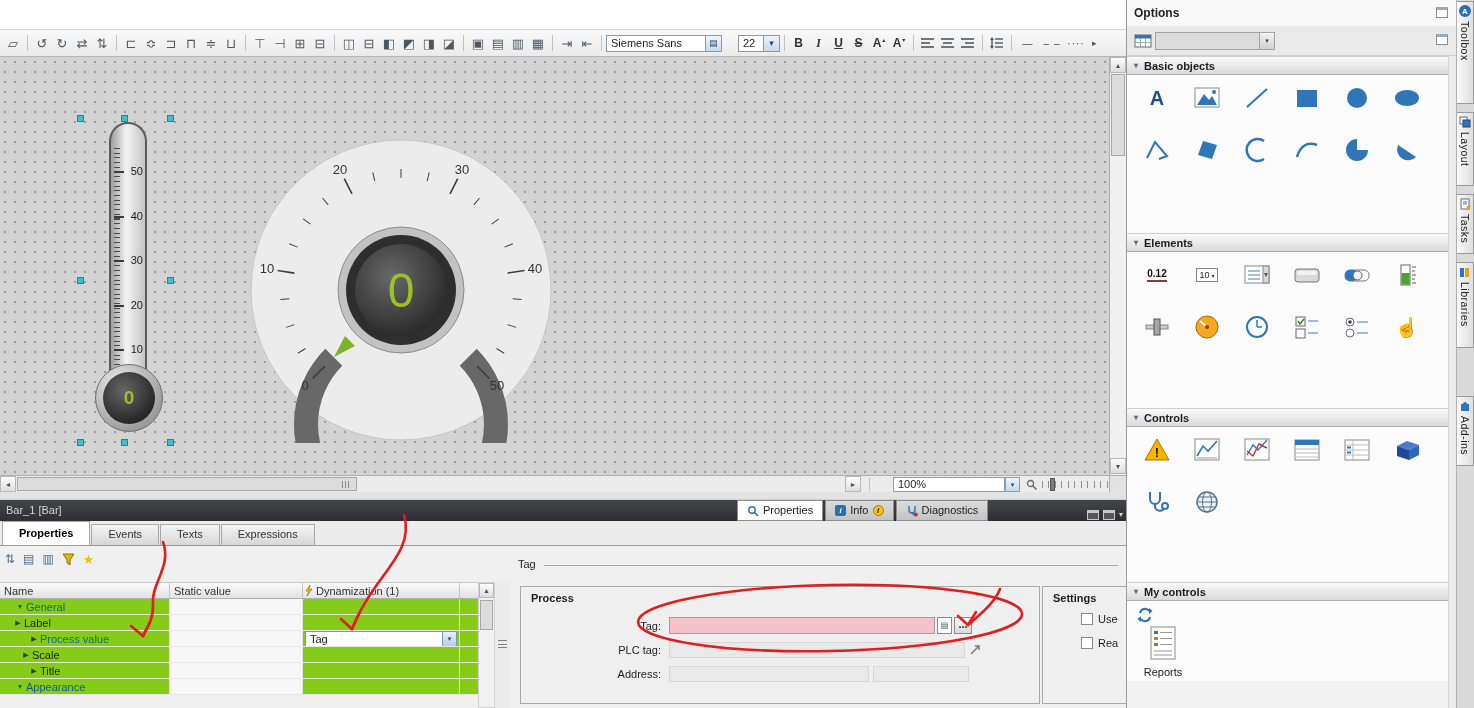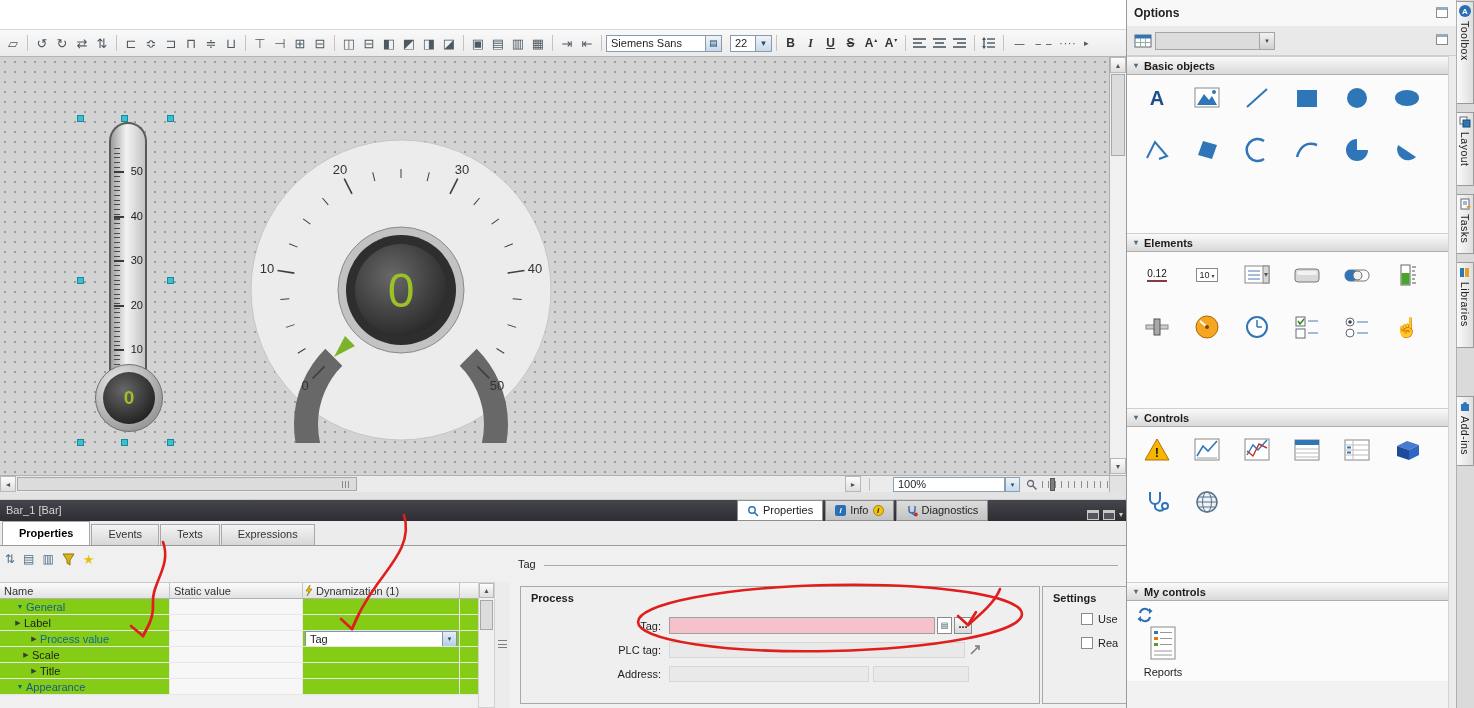--- a/index.html
+++ b/index.html
@@ -140,21 +140,21 @@
     border-left:1px solid #a4a4a4;font-size:7px;color:#444;display:flex;align-items:center;justify-content:center}
   .sec-head{position:absolute;width:100%;height:19px;background:linear-gradient(#fafafa,#d9d9d9);
     border-top:1px solid #cfcfcf;border-bottom:1px solid #adadad;display:flex;align-items:center;gap:6px;
     padding-left:7px;font-weight:bold;color:#1c1c1c}
   .chev{color:#49708e;font-size:8px}
   .sec-body{position:absolute;width:100%;background:#fbfbfb}
   .tb-row{display:flex;padding:8px 0 0 15px;gap:20px}
   .tb-row + .tb-row{margin-top:14px}
   .tb-icon{width:30px;height:30px;display:flex;align-items:center;justify-content:center;flex:none}
   .glyph-A{font-size:20px;font-weight:bold;color:#1f4e8c}
-  .io-glyph{font-size:10px;font-weight:normal;color:#111;border-bottom:2px solid #8a3a3a;line-height:1.15}
+  .io-glyph{font-size:10px;font-weight:bold;color:#111;border-bottom:2px solid #8a3a3a;line-height:1.15}
   .dt-box{border:1px solid #888;background:#fff;font-size:9px;padding:1px 2px;display:flex;gap:2px;align-items:center}
   .dt-arr{font-size:6px;color:#345}
   .hand-glyph{font-size:19px;color:#d89010}
   .opt-scroll{position:absolute;right:0;top:56px;width:8px;height:652px;background:#ececec;border-left:1px solid #d4d4d4}
   .reports{position:absolute;left:8px;top:24px;width:56px;text-align:center}
   .reports .rlabel{margin-top:3px;color:#222}
   .refresh{position:absolute;left:10px;top:6px}
 
   
   .side-strip{left:1456px;top:0;width:18px;height:708px;background:#dadada;border-left:1px solid #b0b0b0}
@@ -186,21 +186,21 @@
     <div class="tgroup"><span class="ti" data-name="distribute-horizontal-icon">◫</span><span class="ti" data-name="distribute-vertical-icon">⊟</span><span class="ti" data-name="center-horizontally-icon">◧</span><span class="ti" data-name="center-vertically-icon">◩</span><span class="ti" data-name="stretch-width-icon">◨</span><span class="ti" data-name="stretch-height-icon">◪</span></div>
     <span class="tsep" data-name="toolbar-separator"></span>
     <div class="tgroup"><span class="ti" data-name="bring-to-front-icon">▣</span><span class="ti" data-name="send-to-back-icon">▤</span><span class="ti" data-name="bring-forward-icon">▥</span><span class="ti" data-name="send-backward-icon">▦</span></div>
     <span class="tsep" data-name="toolbar-separator"></span>
     <div class="tgroup"><span class="ti" data-name="tab-sequence-icon">⇥</span><span class="ti" data-name="tab-order-icon">⇤</span></div>
     <span class="tsep" data-name="toolbar-separator"></span>
     <div class="tcombo" style="width:100px" data-name="font-family-combobox">
         <span data-name="font-family-value">Siemens Sans</span>
       </div>
     <span class="tcombo-btn" data-name="font-list-icon">▤</span>
-    <div class="tcombo" style="width:26px;margin-left:8px" data-name="font-size-combobox">
+    <div class="tcombo" style="width:26px;margin-left:16px" data-name="font-size-combobox">
         <span data-name="font-size-value">22</span>
       </div>
     <span class="tcombo-btn" data-name="font-size-dropdown-icon">▾</span>
     <span class="tsep" data-name="toolbar-separator"></span>
     <div class="tgroup"><span class="tbtn" data-name="bold-button">
           <b>B</b>
           <i class="mk"></i>
         </span><span class="tbtn" data-name="italic-button">
           <b>I</b>
           <i class="mk"></i>

